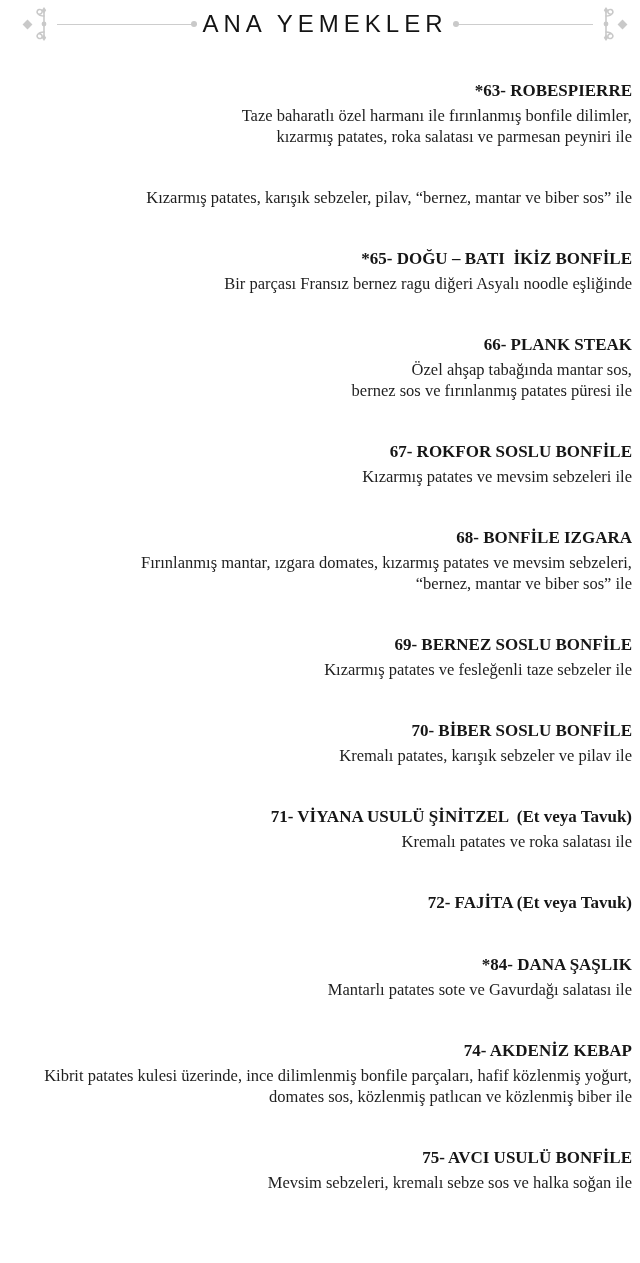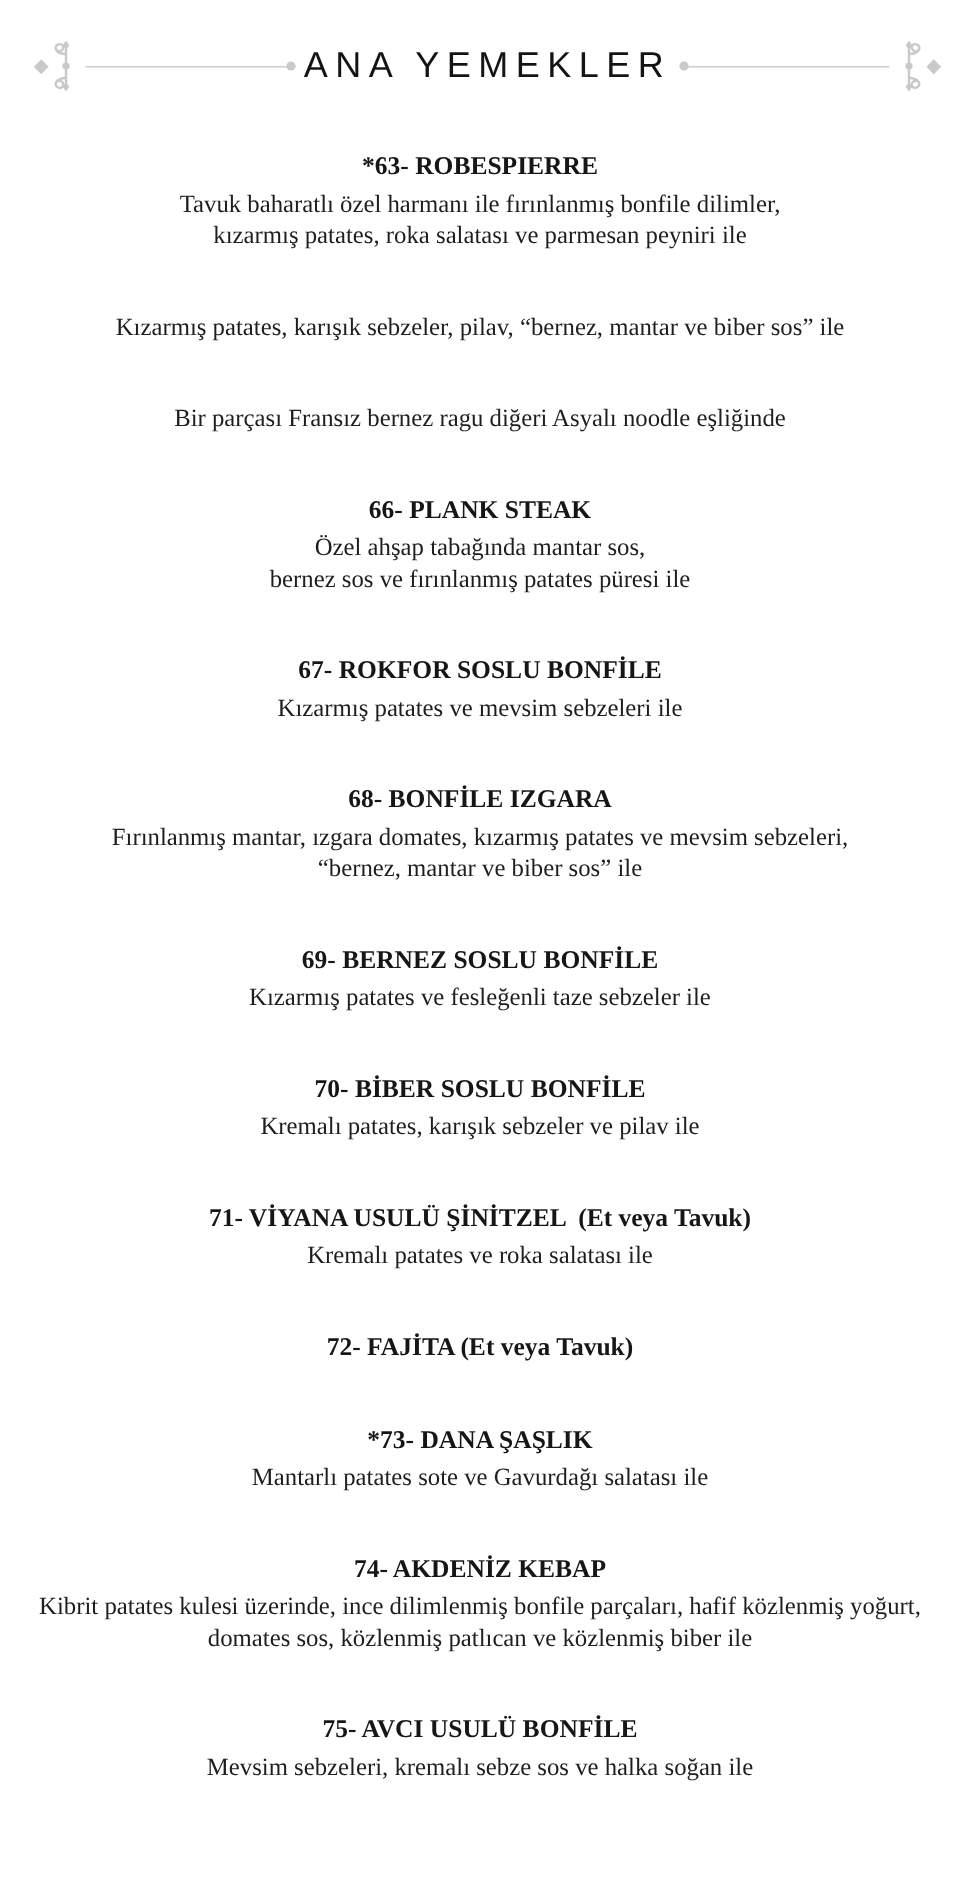--- a/index.html
+++ b/index.html
@@ -15,21 +15,20 @@
     -webkit-font-smoothing: antialiased;
   }
 
   
   .menu-header {
     display: flex;
     align-items: center;
     padding: 8px 12px 0 22px;
     height: 40px;
     box-sizing: border-box;
-    margin-top: 20px;
   }
   .page-title {
     font-family: "Liberation Sans", sans-serif;
     font-size: 24px;
     font-weight: 500;
     letter-spacing: 5px;
     color: #141414;
     white-space: nowrap;
     padding: 0 4px;
   }
@@ -75,20 +74,21 @@
   .flourish-group.right .divider-line::after { left: 0; }
 
   
   .menu-list {
     margin-top: 40px;
     text-align: center;
     font-family: "Liberation Serif", "DejaVu Serif", serif;
   }
   .menu-item {
     margin: 0 8px 40px 8px;
+    text-align: right;
   }
   .item-name {
     font-size: 17px;
     line-height: 22px;
     font-weight: bold;
     margin-bottom: 3px;
     color: #161616;
     white-space: pre-wrap;
   }
   .item-desc {
@@ -131,29 +131,30 @@
       <circle cx="11" cy="17" r="2.4" fill="#c9c9c9"></circle>
     </svg>
     <span class="divider-line"></span>
   </div>
 </header>
 
 <main class="menu-list">
 
   <section class="menu-item">
     <div class="item-name">*63- ROBESPIERRE</div>
-    <div class="item-desc">Tavuk baharatlı özel harmanı ile fırınlanmış bonfile dilimler,</div>
+    <div class="item-desc">Taze baharatlı özel harmanı ile fırınlanmış bonfile dilimler,</div>
     <div class="item-desc">kızarmış patates, roka salatası ve parmesan peyniri ile</div>
   </section>
 
   <section class="menu-item">
     <div class="item-desc">Kızarmış patates, karışık sebzeler, pilav, “bernez, mantar ve biber sos” ile</div>
   </section>
 
   <section class="menu-item">
+    <div class="item-name">*65- DOĞU – BATI  İKİZ BONFİLE</div>
     <div class="item-desc">Bir parçası Fransız bernez ragu diğeri Asyalı noodle eşliğinde</div>
   </section>
 
   <section class="menu-item">
     <div class="item-name">66- PLANK STEAK</div>
     <div class="item-desc">Özel ahşap tabağında mantar sos,</div>
     <div class="item-desc">bernez sos ve fırınlanmış patates püresi ile</div>
   </section>
 
   <section class="menu-item">
@@ -180,21 +181,21 @@
   <section class="menu-item">
     <div class="item-name">71- VİYANA USULÜ ŞİNİTZEL  (Et veya Tavuk)</div>
     <div class="item-desc">Kremalı patates ve roka salatası ile</div>
   </section>
 
   <section class="menu-item">
     <div class="item-name">72- FAJİTA (Et veya Tavuk)</div>
   </section>
 
   <section class="menu-item">
-    <div class="item-name">*73- DANA ŞAŞLIK</div>
+    <div class="item-name">*84- DANA ŞAŞLIK</div>
     <div class="item-desc">Mantarlı patates sote ve Gavurdağı salatası ile</div>
   </section>
 
   <section class="menu-item">
     <div class="item-name">74- AKDENİZ KEBAP</div>
     <div class="item-desc">Kibrit patates kulesi üzerinde, ince dilimlenmiş bonfile parçaları, hafif közlenmiş yoğurt,</div>
     <div class="item-desc">domates sos, közlenmiş patlıcan ve közlenmiş biber ile</div>
   </section>
 
   <section class="menu-item">

